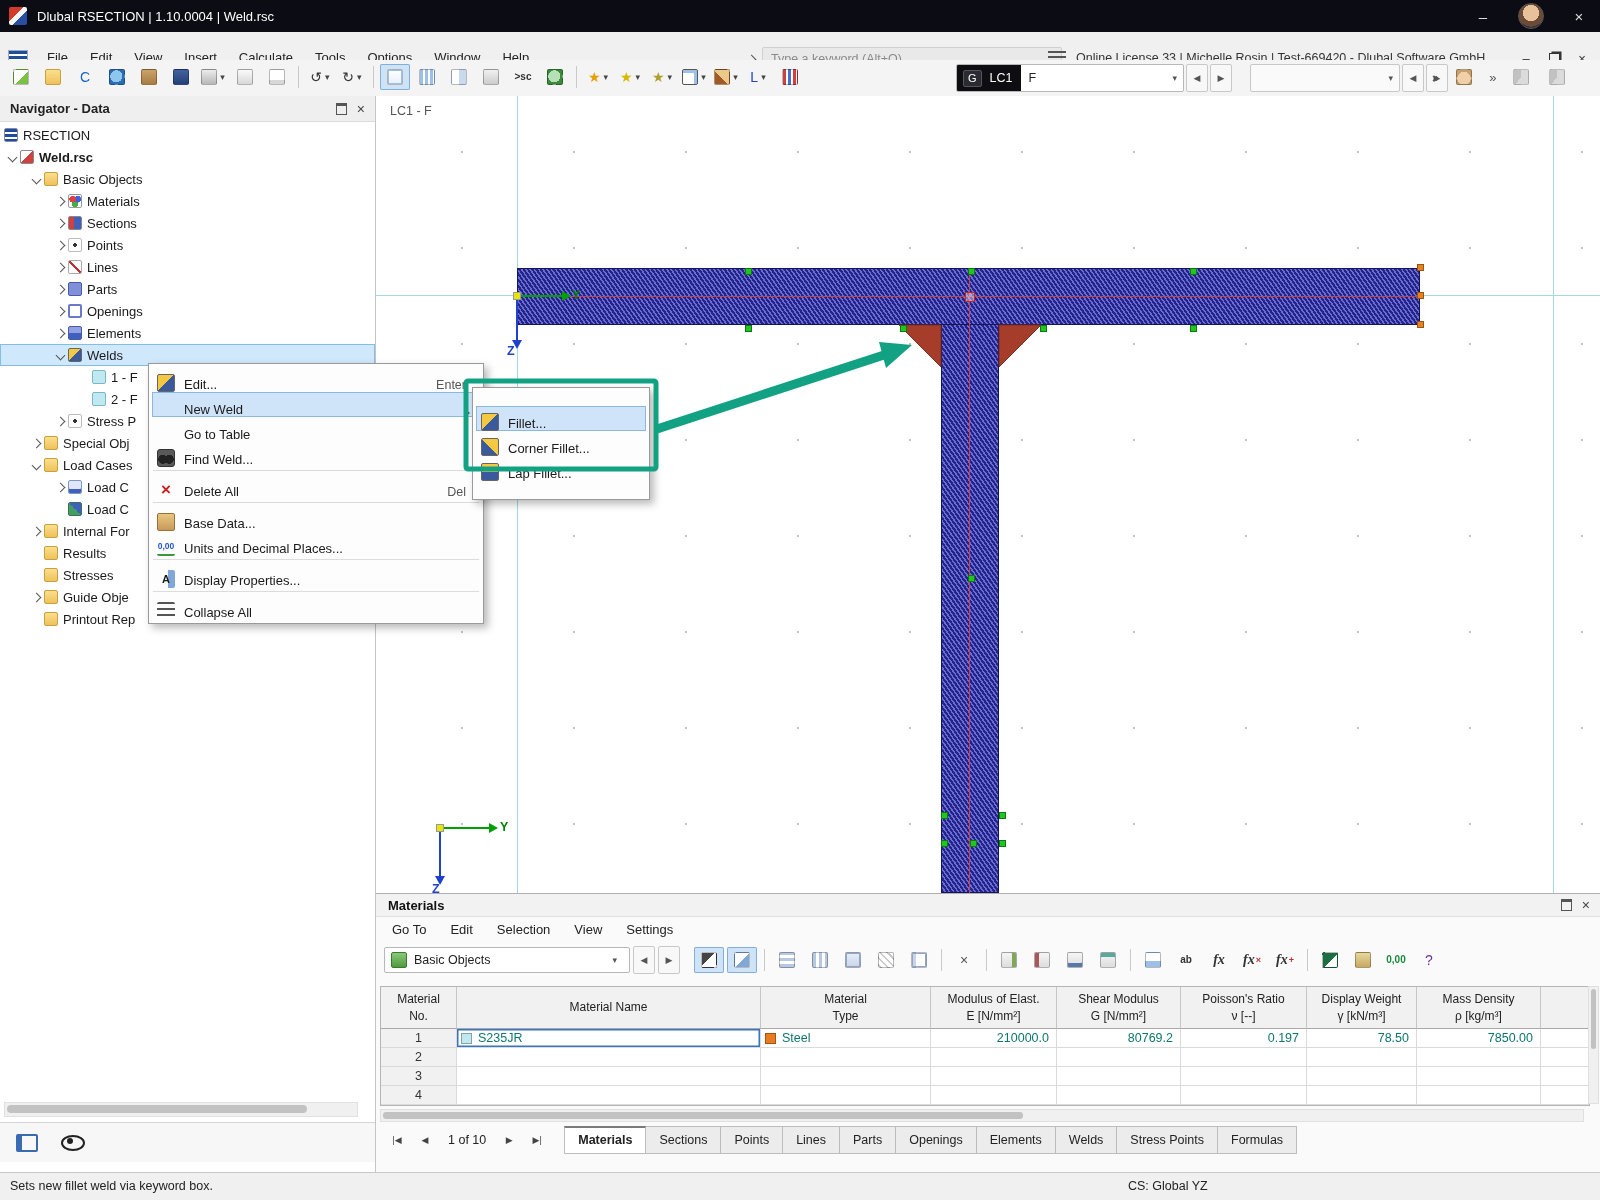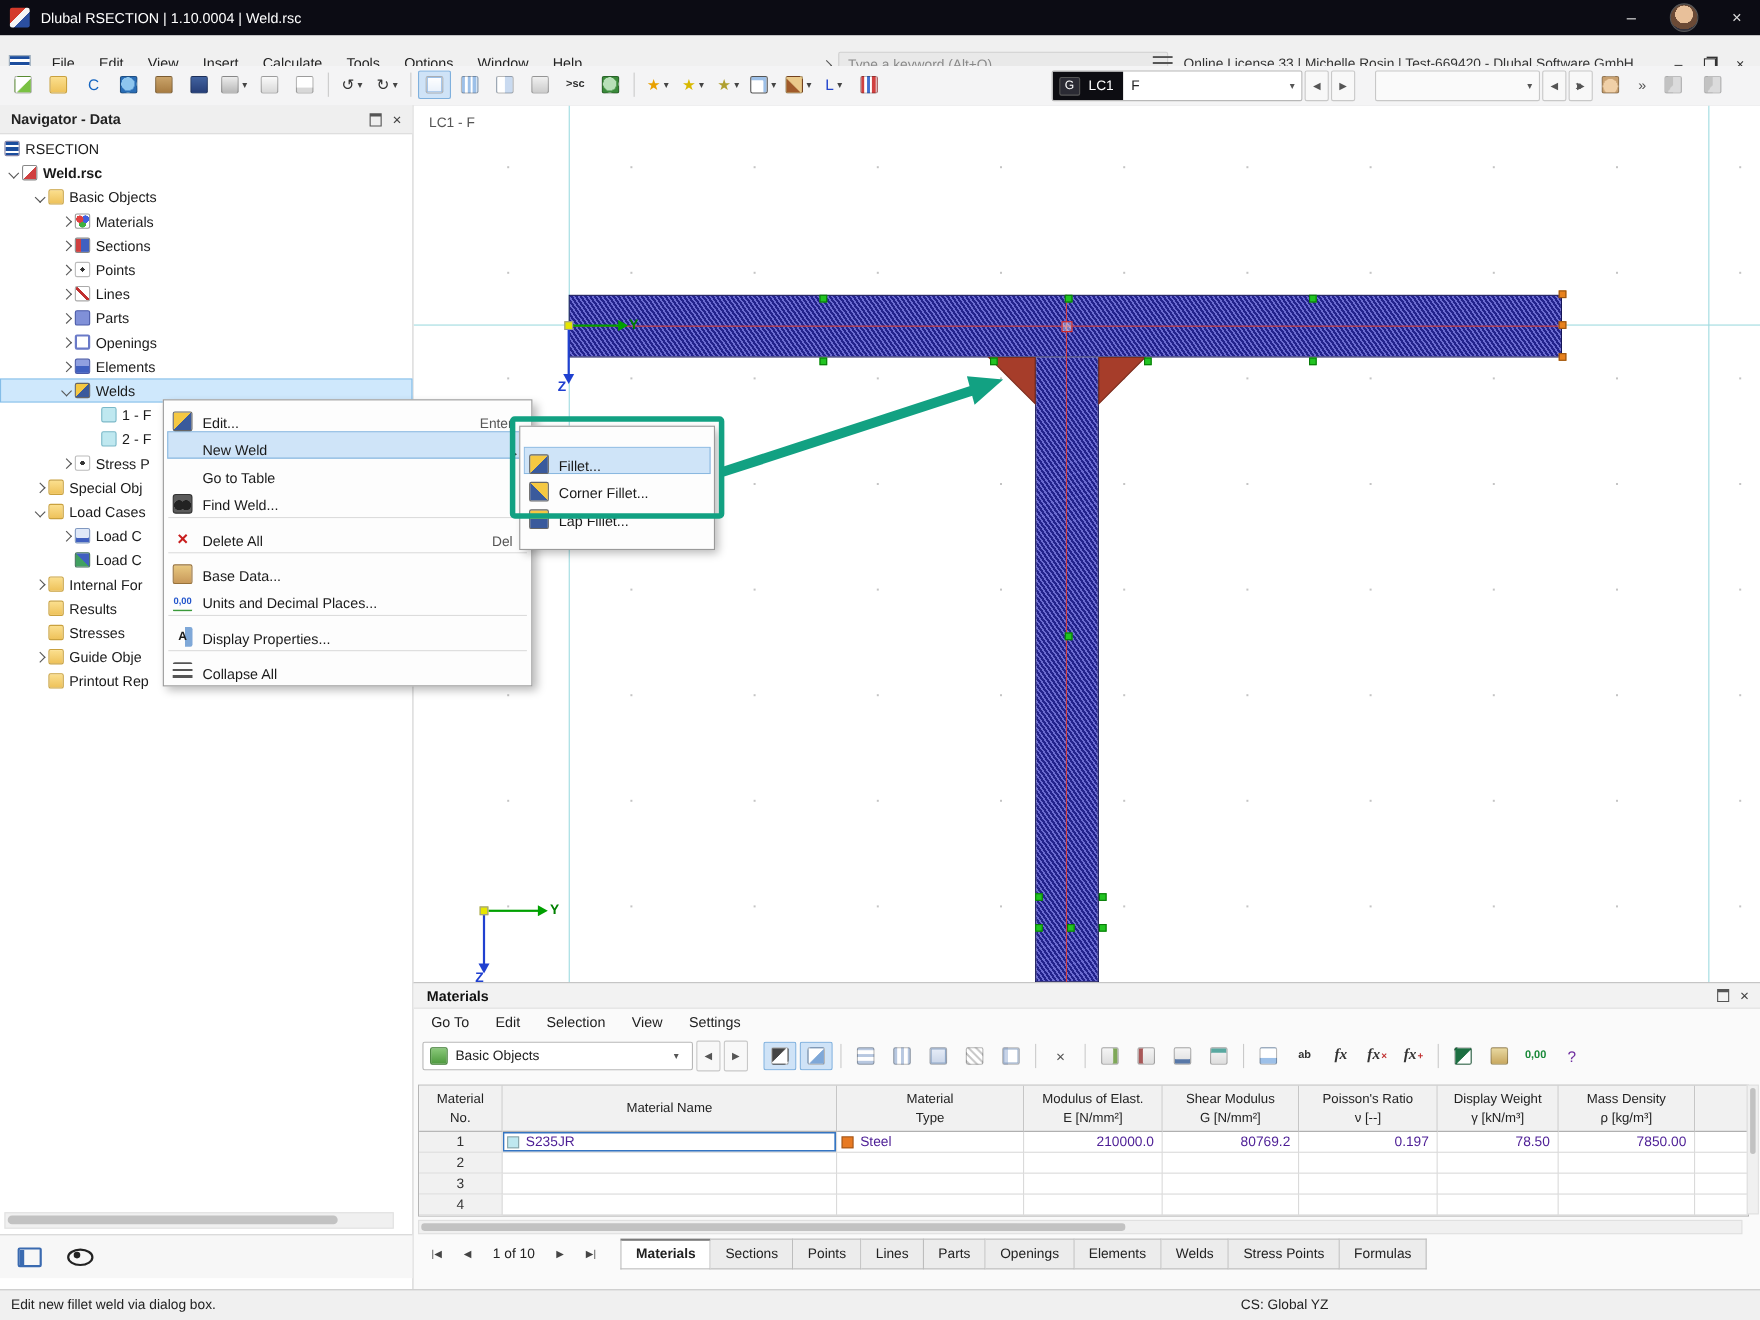--- a/index.html
+++ b/index.html
@@ -182,21 +182,21 @@
   #mat-title{font-size:13px;font-weight:bold;color:#111;padding-left:12px;}
   #mat-menu{position:absolute;left:4px;top:23px;height:25px;display:flex;align-items:center;}
   .mt-menu-item{padding:0 12px;font-size:13px;color:#222;line-height:25px;}
   #mat-toolbar{position:absolute;left:8px;top:48px;height:36px;display:flex;align-items:center;gap:3px;}
   .scope-combo{width:246px;height:26px;background:#fff;border:1px solid #b8b8b8;border-radius:2px;display:flex;align-items:center;padding:0 6px;gap:7px;box-sizing:border-box;}
   .scope-combo .lc-arrow{margin-left:auto;}
   #mat-table{position:absolute;left:4px;top:92px;width:1208px;display:grid;
     grid-template-columns:76px 304px 170px 126px 124px 126px 110px 124px 1fr;
     grid-template-rows:42px 19px 19px 19px 19px;border:1px solid #b5b5b5;background:#fff;box-sizing:content-box;}
   .th{background:#f1f1f1;border-right:1px solid #c6c6c6;border-bottom:1px solid #a9a9a9;display:flex;flex-direction:column;align-items:center;justify-content:center;font-size:12px;color:#222;line-height:1.35;}
-  .td{border-right:1px solid #dadada;border-bottom:1px solid #dadada;font-size:12.5px;color:#4c1d95;display:flex;align-items:center;padding:0 4px;box-sizing:border-box;white-space:nowrap;overflow:hidden;}
+  .td{border-right:1px solid #dadada;border-bottom:1px solid #dadada;font-size:12.5px;color:#0f766e;display:flex;align-items:center;padding:0 4px;box-sizing:border-box;white-space:nowrap;overflow:hidden;}
   .rowhdr{background:#f1f1f1;justify-content:center;color:#333;}
   .num{justify-content:flex-end;padding-right:7px;}
   .swatch{flex:none;width:11px;height:11px;margin-right:6px;border:1px solid rgba(0,0,0,.3);box-sizing:border-box;}
   .sw-name{background:#bfe8f0;}
   .sw-type{background:#e87a22;}
   .cell-focus{box-shadow:inset 0 0 0 1.5px #3575c2;}
   #mat-hscroll{position:absolute;left:4px;top:215px;width:1204px;height:13px;background:#f0f0f0;border:1px solid #e0e0e0;box-sizing:border-box;}
   #mat-hscroll .thumb{position:absolute;left:2px;top:2px;width:640px;height:7px;background:#c2c2c2;border-radius:3px;}
   #mat-vscroll{position:absolute;left:1212px;top:92px;width:11px;height:118px;background:#f0f0f0;border:1px solid #e0e0e0;box-sizing:border-box;}
   #mat-vscroll .thumb{position:absolute;left:2px;top:2px;width:5px;height:60px;background:#c2c2c2;border-radius:3px;}
@@ -812,21 +812,21 @@
           <span class="tab">Openings</span>
           <span class="tab">Elements</span>
           <span class="tab">Welds</span>
           <span class="tab">Stress Points</span>
           <span class="tab">Formulas</span>
         </span>
     </div>
   </div>
 
   <div id="statusbar">
-    <span id="status-msg">Edit new fillet weld via dialog box.</span>
+    <span id="status-msg">Sets new fillet weld via keyword box.</span>
     <span id="status-cs">CS: Global YZ</span>
   </div>
 
   <div id="ctxmenu">
       <div class="mitem">
         <i class="mi mi-edit-weld"></i>
         <span class="mlabel">Edit...</span>
         <span class="mshort">Enter</span>
       </div>
       <div class="mitem mhl">

